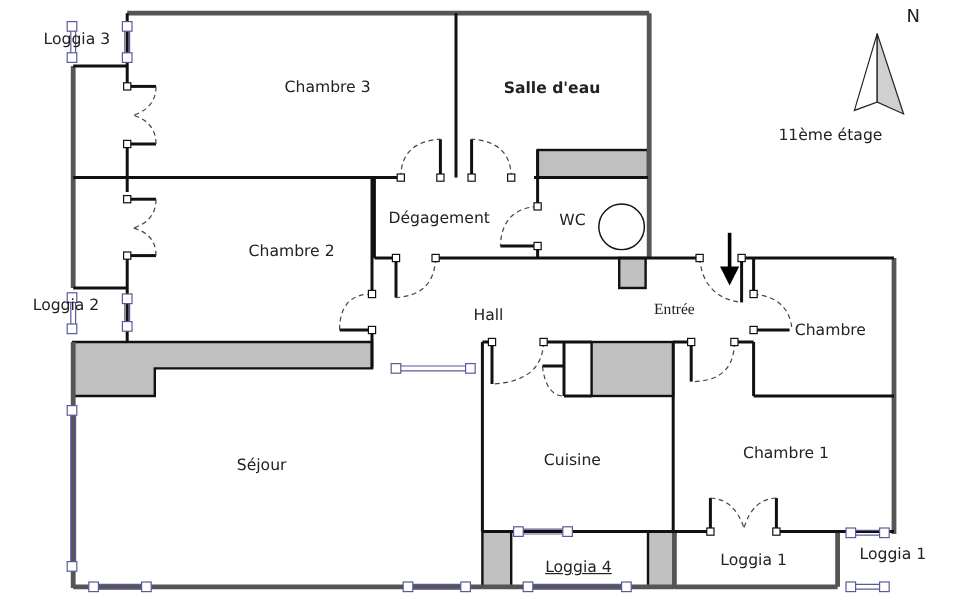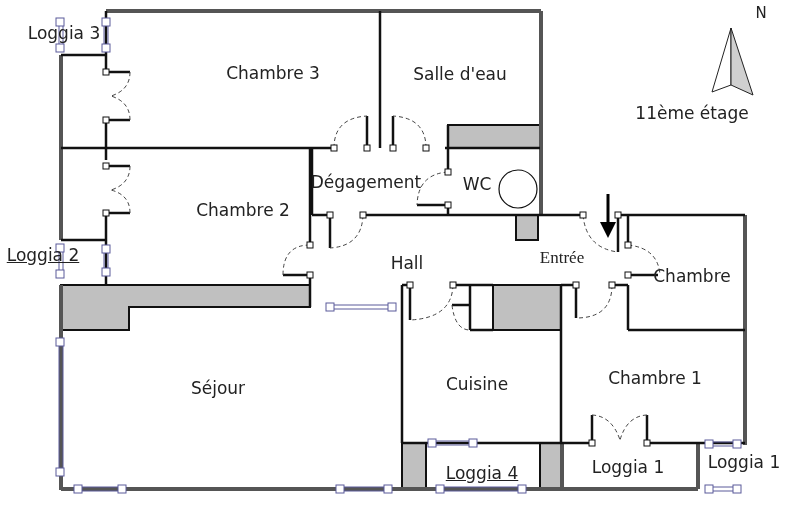--- a/index.html
+++ b/index.html
@@ -1,18 +1,18 @@
 <!DOCTYPE html>
 <html><head>
 <meta charset="utf-8">
 <style>
   html,body{margin:0;padding:0;background:#fff;}
   body{width:800px;height:510px;overflow:hidden;position:relative;font-family:"DejaVu Sans","Liberation Sans",sans-serif;}
   svg{position:absolute;left:0;top:0;}
-  .lbl{position:absolute;font-size:17px;color:#222;white-space:nowrap;transform:translate(-50%,-50%);font-family:"DejaVu Sans",sans-serif;}
+  .lbl{position:absolute;font-size:13px;color:#222;white-space:nowrap;transform:translate(-50%,-50%);font-family:"DejaVu Sans",sans-serif;}
   .n{font-size:15px;}
 </style>
 </head>
 <body>
 
 <svg width="800" height="510" viewBox="0 0 800 510">
 
   <g fill="#c0c0c0" stroke="#111" stroke-width="2">
     <rect x="448" y="125" width="92" height="23"></rect>
     <rect x="516" y="215" width="22" height="25"></rect>
@@ -200,25 +200,25 @@
     <polygon points="731,28 712,92 731,85" fill="#fff"></polygon>
     <polygon points="731,28 731,85 753,95" fill="#d0d0d0"></polygon>
   </g>
 </svg>
 
 <div class="lbl n" style="left:761px;top:13px;">N</div>
 <div class="lbl" style="left:692px;top:113px;">11ème étage</div>
 
 <div class="lbl" style="left:64px;top:33px;">Loggia 3</div>
 <div class="lbl" style="left:225px;top:73px;margin-left:48px;">Chambre 3</div>
-<div class="lbl" style="left:460px;top:74px;">Salle d'eau</div>
+<div class="lbl" style="left:460px;top:74px;font-weight:bold;">Salle d'eau</div>
 <div class="lbl" style="left:366px;top:182px;">Dégagement</div>
 <div class="lbl" style="left:477px;top:184px;">WC</div>
 <div class="lbl" style="left:206px;top:210px;margin-left:37px;">Chambre 2</div>
-<div class="lbl" style="left:43px;top:255px;text-decoration:underline;">Loggia 2</div>
+<div class="lbl" style="left:55px;top:255px;">Loggia 2</div>
 <div class="lbl" style="left:407px;top:263px;">Hall</div>
 <div class="lbl" style="left:562px;top:258px;font-family:Liberation Serif, serif;">Entrée</div>
 <div class="lbl" style="left:692px;top:276px;">Chambre</div>
 <div class="lbl" style="left:218px;top:388px;">Séjour</div>
 <div class="lbl" style="left:477px;top:384px;">Cuisine</div>
 <div class="lbl" style="left:655px;top:378px;">Chambre 1</div>
 <div class="lbl" style="left:482px;top:473px;text-decoration:underline;">Loggia 4</div>
 <div class="lbl" style="left:628px;top:467px;">Loggia 1</div>
 <div class="lbl" style="left:744px;top:462px;">Loggia 1</div>
 

